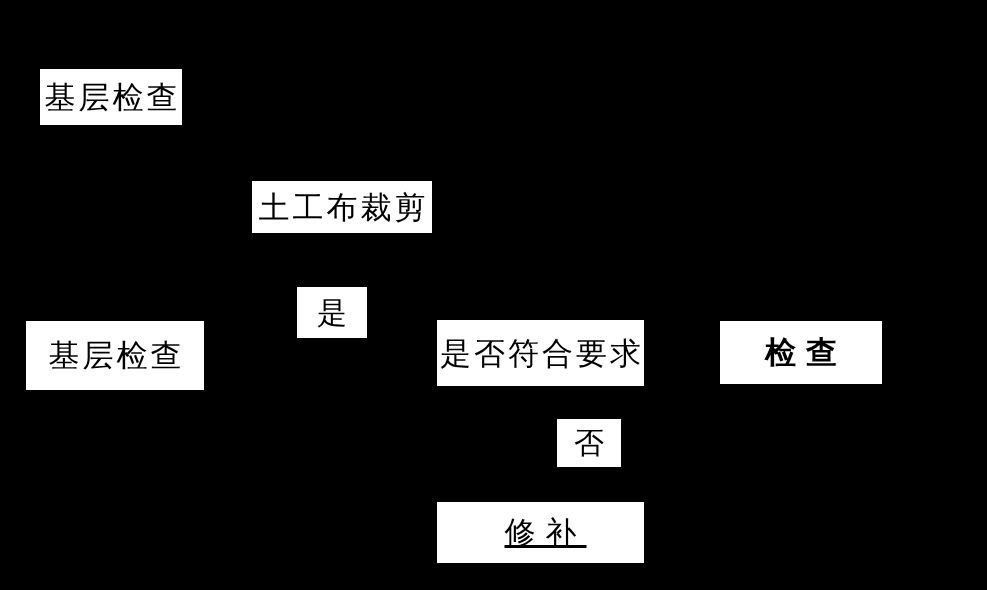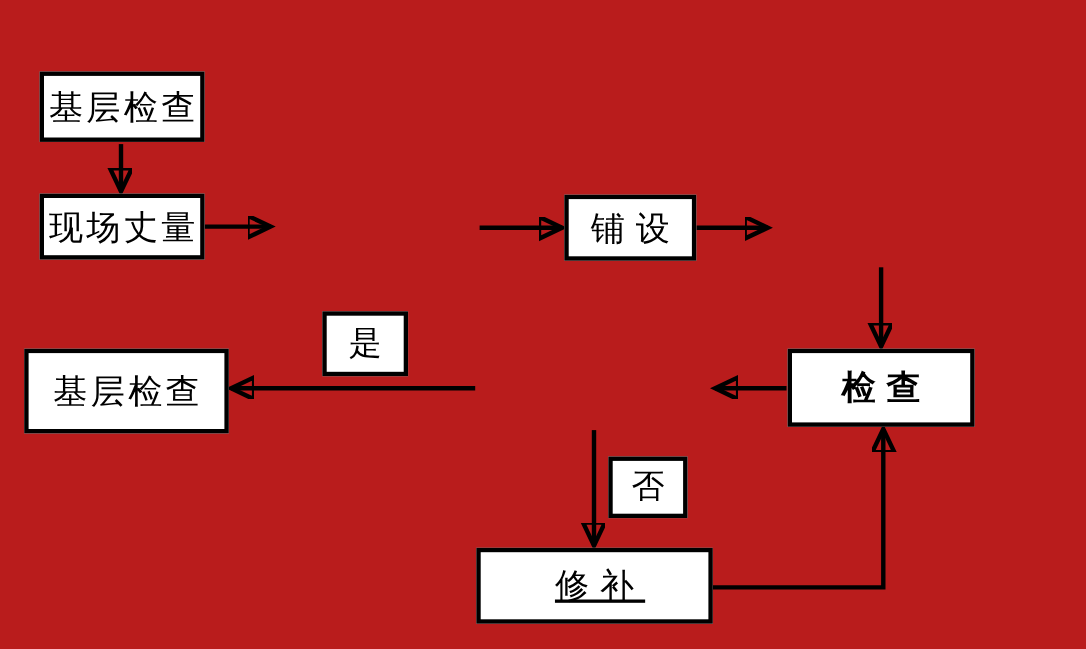--- a/index.html
+++ b/index.html
@@ -4,21 +4,21 @@
 <style>
   html, body {
     margin: 0;
     padding: 0;
     background: #ffffff;
   }
   #canvas {
     position: relative;
     width: 987px;
     height: 590px;
-    background: #b91c1c;
+    background: #000000;
     font-family: "Liberation Serif", "DejaVu Serif", serif;
     overflow: hidden;
   }
   .node {
     position: absolute;
     box-sizing: border-box;
     border: 4px solid #000000;
     background: #ffffff;
     display: flex;
     align-items: center;
@@ -68,28 +68,28 @@
     <line x1="633" y1="207" x2="698" y2="207" marker-end="url(#arr)"></line>
     <line x1="801" y1="243" x2="801" y2="315" marker-end="url(#arr)"></line>
     <line x1="715" y1="353" x2="650" y2="353" marker-end="url(#arr)"></line>
     <line x1="432" y1="353" x2="210" y2="353" marker-end="url(#arr)"></line>
     <line x1="540" y1="391" x2="540" y2="496" marker-end="url(#arr)"></line>
     <path d="M648,534 L803,534 L803,390" marker-end="url(#arr)"></path>
   </svg>
 
   <div class="node" style="left:36px;  top:65px;  width:150px; height:64px;">基层检查</div>
 
-  <div class="node" style="left:36px;  top:176px; width:150px; height:60px;">现场丈量</div>
 
+  <div class="node" style="left:248px; top:177px; width:188px; height:60px;">土工布裁剪</div>
 
-  <div class="node roomy" style="left:513px; top:177px; width:120px; height:60px;">铺设</div>
 
 
   <div class="node roomy" style="left:716px; top:317px; width:170px; height:71px;font-weight:bold;">检查</div>
 
+  <div class="node" style="left:433px; top:316px; width:215px; height:74px;">是否符合要求</div>
 
   <div class="node" style="left:22px;  top:317px; width:186px; height:77px;">基层检查</div>
 
   <div class="node roomy" style="left:433px; top:498px; width:215px; height:69px;text-decoration:underline;">修补</div>
 
   <div class="node tag" style="left:293px; top:283px; width:78px; height:59px;">是</div>
 
   <div class="node tag" style="left:553px; top:415px; width:72px; height:56px;">否</div>
 
 </div>

